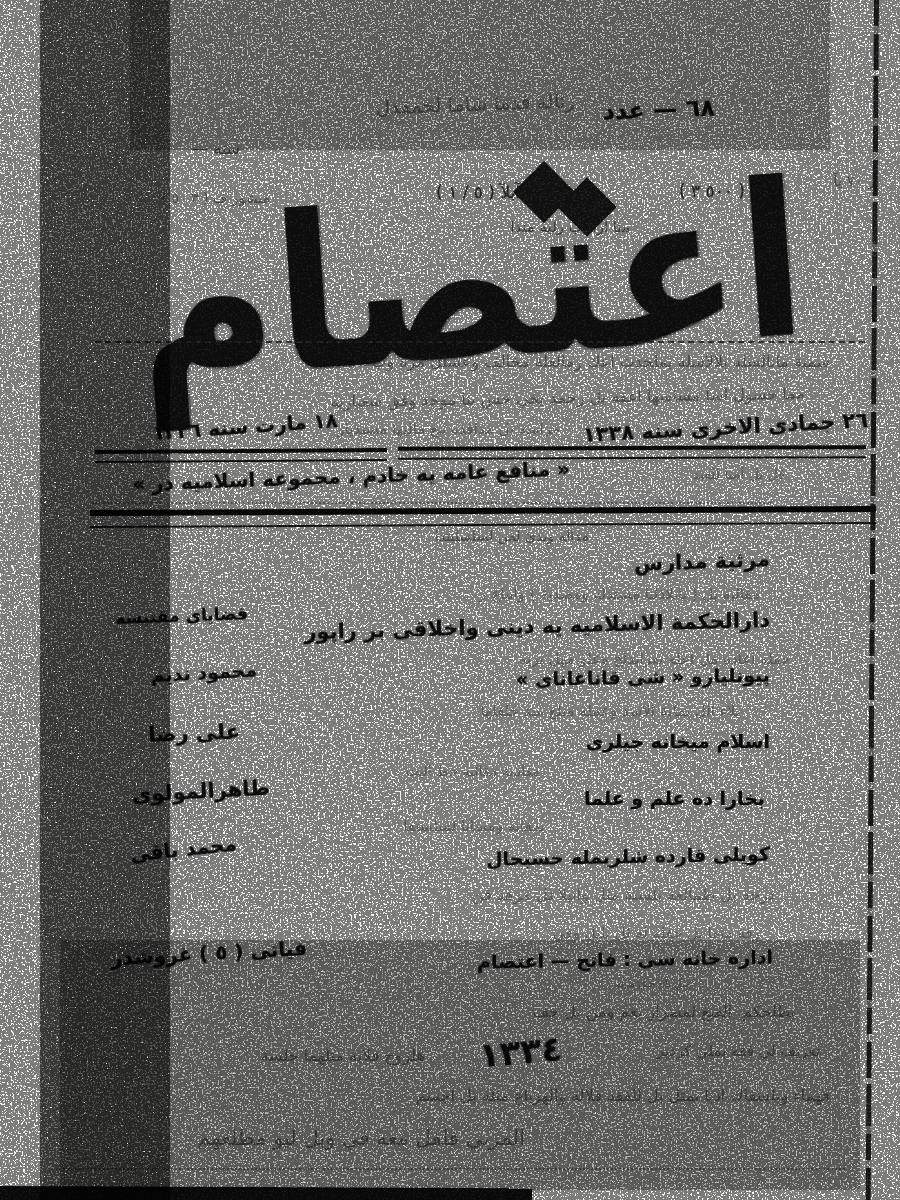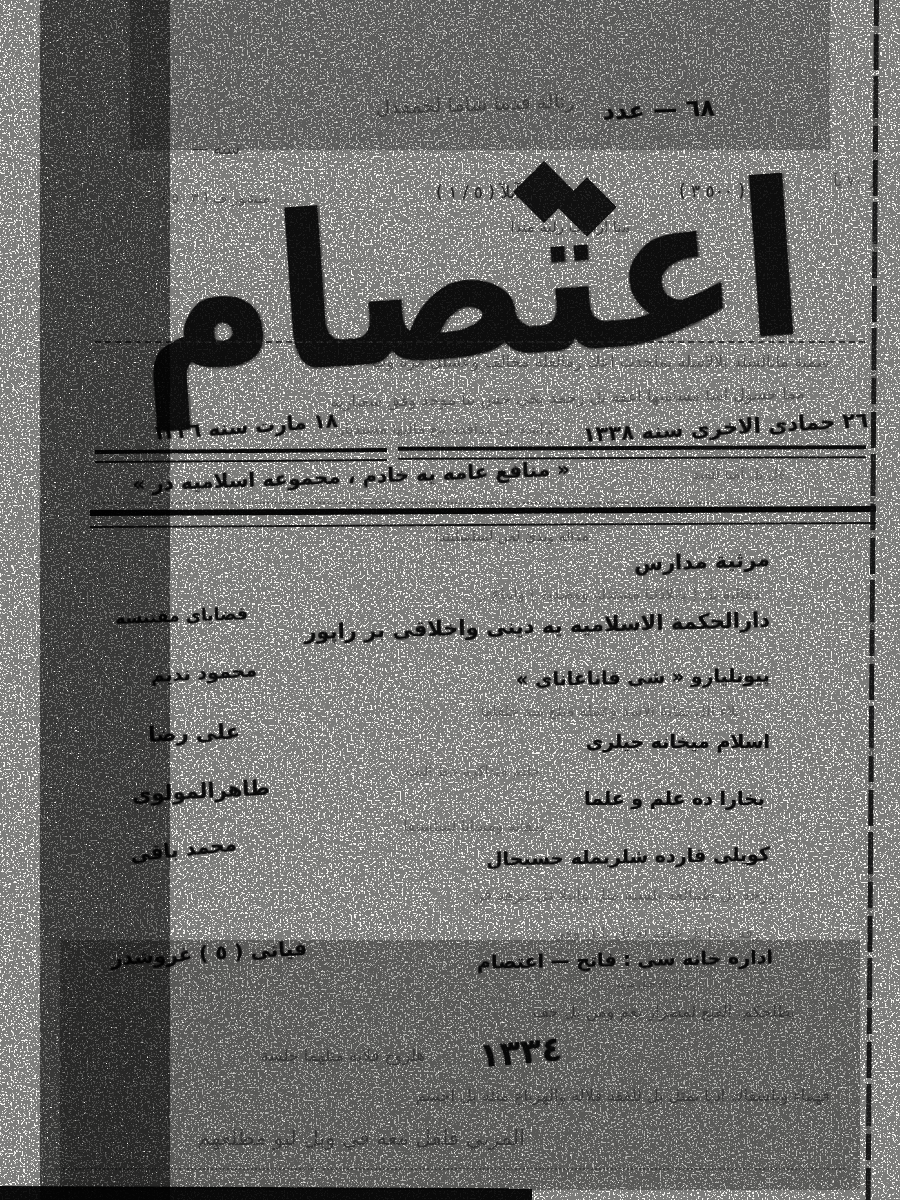--- a/index.html
+++ b/index.html
@@ -77,43 +77,45 @@
   <div class="abs dotted" style="left:92px;top:502px;width:680px;"></div>
   <div class="abs rule-heavy" style="left:90px;top:508px;width:786px;transform:rotate(-.3deg);"></div>
 
   <div class="abs ar scrawl" style="left:309px;top:528px;width:280px;font-size:14px;">مداله وبدئ لمن لسلسلنتدا</div>
 
   <div class="abs ar ink bold smudge" style="left:608px;top:550px;width:162px;font-size:21px;transform:rotate(-2deg);">مرثية مدارس</div>
   <div class="abs ar scrawl light" style="left:150px;top:585px;width:610px;font-size:15px;">مقالبه بل ( بابلاذلنا مستدله ومصدية ) وانباع ر</div>
 
   <div class="abs ar ink bold smudge" style="left:305px;top:608px;width:465px;font-size:21px;text-align:right;transform:rotate(-1.5deg);transform-origin:right center;">دارالحكمة الاسلاميه يه دينى واخلاقى بر راپور</div>
   <div class="abs ar ink bold smudge" style="left:88px;top:606px;width:160px;font-size:17px;transform:rotate(-2deg);">قضاياى مقتبسه</div>
+  <div class="abs ar scrawl light" style="left:130px;top:650px;width:660px;font-size:15px;">حفله اعاده مل اعله بعرابذلج وعلو مهل بريه</div>
 
   <div class="abs ar ink bold smudge" style="left:485px;top:666px;width:285px;font-size:19px;text-align:right;transform:rotate(-1deg);">پيونليارو « شى قاناغاناى »</div>
   <div class="abs ar ink bold smudge" style="left:122px;top:662px;width:135px;font-size:19px;transform:rotate(-3deg);">محمود نديم</div>
   <div class="abs ar scrawl light" style="left:140px;top:702px;width:600px;font-size:15px;">بلاء الل بملية الاسد وعمله مبلع سد خلفلها</div>
 
   <div class="abs ar ink bold smudge" style="left:560px;top:730px;width:210px;font-size:19px;text-align:right;">اسلام ميخانه جيلرى</div>
   <div class="abs ar ink bold smudge" style="left:100px;top:722px;width:140px;font-size:21px;transform:rotate(-2deg);filter:blur(.6px);">على رضا</div>
-  <div class="abs ar scrawl light" style="left:280px;top:763px;width:260px;font-size:14px;">خادم منداكره حط البت</div>
+  <div class="abs ar scrawl light" style="left:280px;top:763px;width:260px;font-size:14px;">مفاسة مقالبه حط البت</div>
 
   <div class="abs ar ink bold smudge" style="left:575px;top:787px;width:190px;font-size:19px;text-align:right;">بخارا ده علم و علما</div>
   <div class="abs ar ink bold smudge" style="left:100px;top:780px;width:170px;font-size:21px;transform:rotate(-3deg);">طاهرالمولوى</div>
   <div class="abs ar scrawl light" style="left:255px;top:817px;width:290px;font-size:15px;">بمفانه ومسانا لسلسنفا</div>
 
   <div class="abs ar ink bold smudge" style="left:495px;top:845px;width:275px;font-size:19px;text-align:right;transform:rotate(-1deg);">كويلى قارده شلريمله حسبحال</div>
   <div class="abs ar ink bold smudge" style="left:112px;top:838px;width:125px;font-size:20px;transform:rotate(-6deg);">محمد باقى</div>
   <div class="abs ar scrawl light" style="left:115px;top:885px;width:660px;font-size:16px;">درجه بل طمالعه بلسنة مثل وانبلاعل مرهد فن</div>
   <div class="abs ar scrawl light" style="left:120px;top:924px;width:640px;font-size:15px;">رفة ماما بل حفله له لل بلبل وفي</div>
 
   <div class="abs ar ink bold smudge" style="left:488px;top:948px;width:285px;font-size:19px;text-align:right;transform:rotate(-1deg);">اداره خانه سى : فاتح — اعتصام</div>
   <div class="abs ar ink bold smudge" style="left:112px;top:941px;width:195px;font-size:20px;transform:rotate(-3deg);">فياتى ( ٥ ) غروشدر</div>
   <div class="abs ar scrawl light" style="left:150px;top:978px;width:540px;font-size:10px;">مبل بلج حبل مربه</div>
 
   <div class="abs ar scrawl" style="left:95px;top:1002px;width:700px;font-size:16px;">بطلحكم، القبع لمضرار بعم ومن بل حف</div>
+  <div class="abs ar scrawl" style="left:565px;top:1042px;width:255px;font-size:15px;">تعريف لي فقه بملي كردير</div>
   <div class="abs ar ink bold smudge" style="left:452px;top:1033px;width:110px;font-size:34px;transform:rotate(-5deg);">١٣٣٤</div>
   <div class="abs ar scrawl" style="left:95px;top:1046px;width:330px;font-size:16px;">هلروح فلابه متلهما جلسة</div>
   <div class="abs ar scrawl" style="left:90px;top:1086px;width:740px;font-size:16px;">فهماء وبلسفاك ادبا بمثل بل للفقه فلاله والهرباع مثله بل اجسم</div>
   <div class="abs ar scrawl" style="left:95px;top:1126px;width:430px;font-size:21px;">المربي فلفل معه في وبل ليو مطلعهم</div>
 
   <div class="abs dotted" style="left:55px;top:1168px;width:790px;"></div>
 
   <div class="abs" id="bottom-bar" style="left:0;top:1186px;width:532px;height:14px;"></div>
   <div class="abs" id="right-edge" style="left:874px;top:0;"></div>
 

